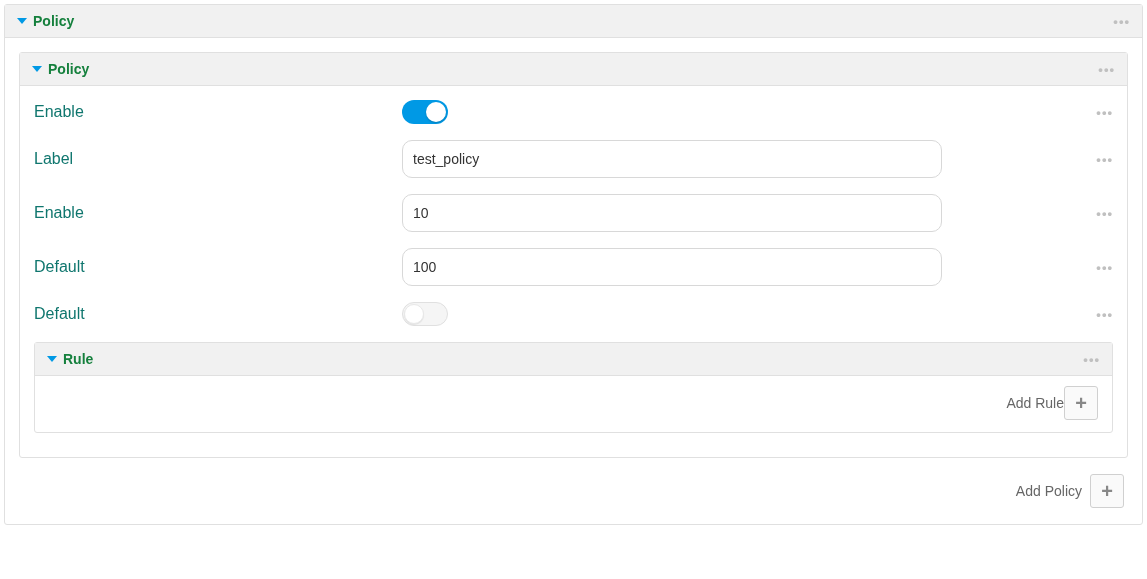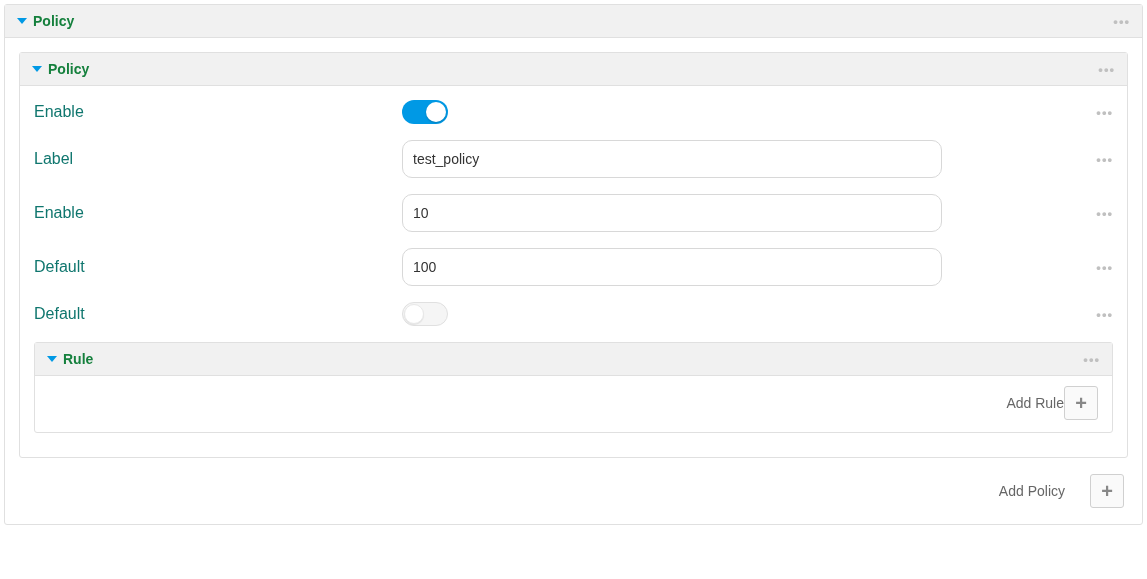--- a/index.html
+++ b/index.html
@@ -170,21 +170,21 @@
       cursor: pointer;
       color: #888;
       font-size: 20px;
       font-weight: bold;
     }
     
     .outer-footer {
       display: flex;
       justify-content: flex-end;
       align-items: center;
-      gap: 25px;
+      gap: 8px;
       padding: 8px 4px 4px 4px;
     }
     
     .rule-panel-body {
       padding: 0;
     }
   </style>
 </head>
 <body>
 

